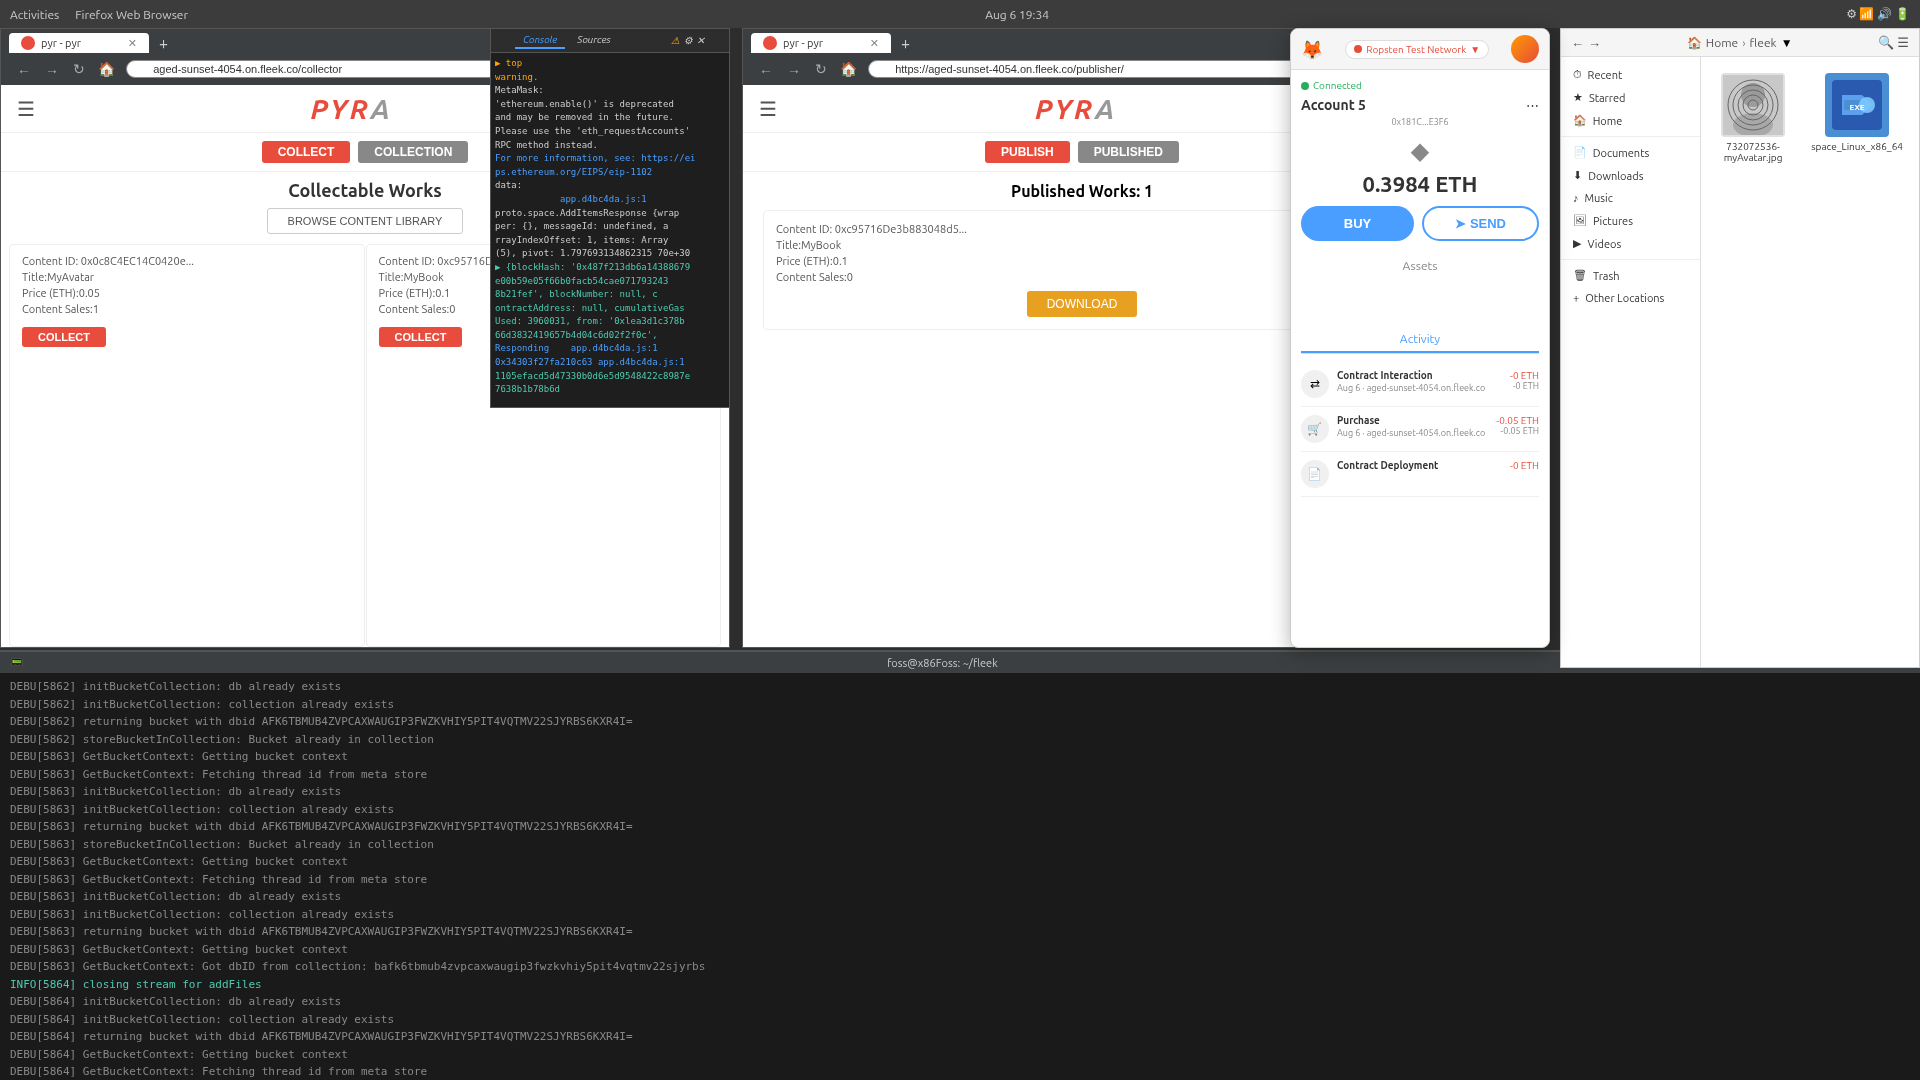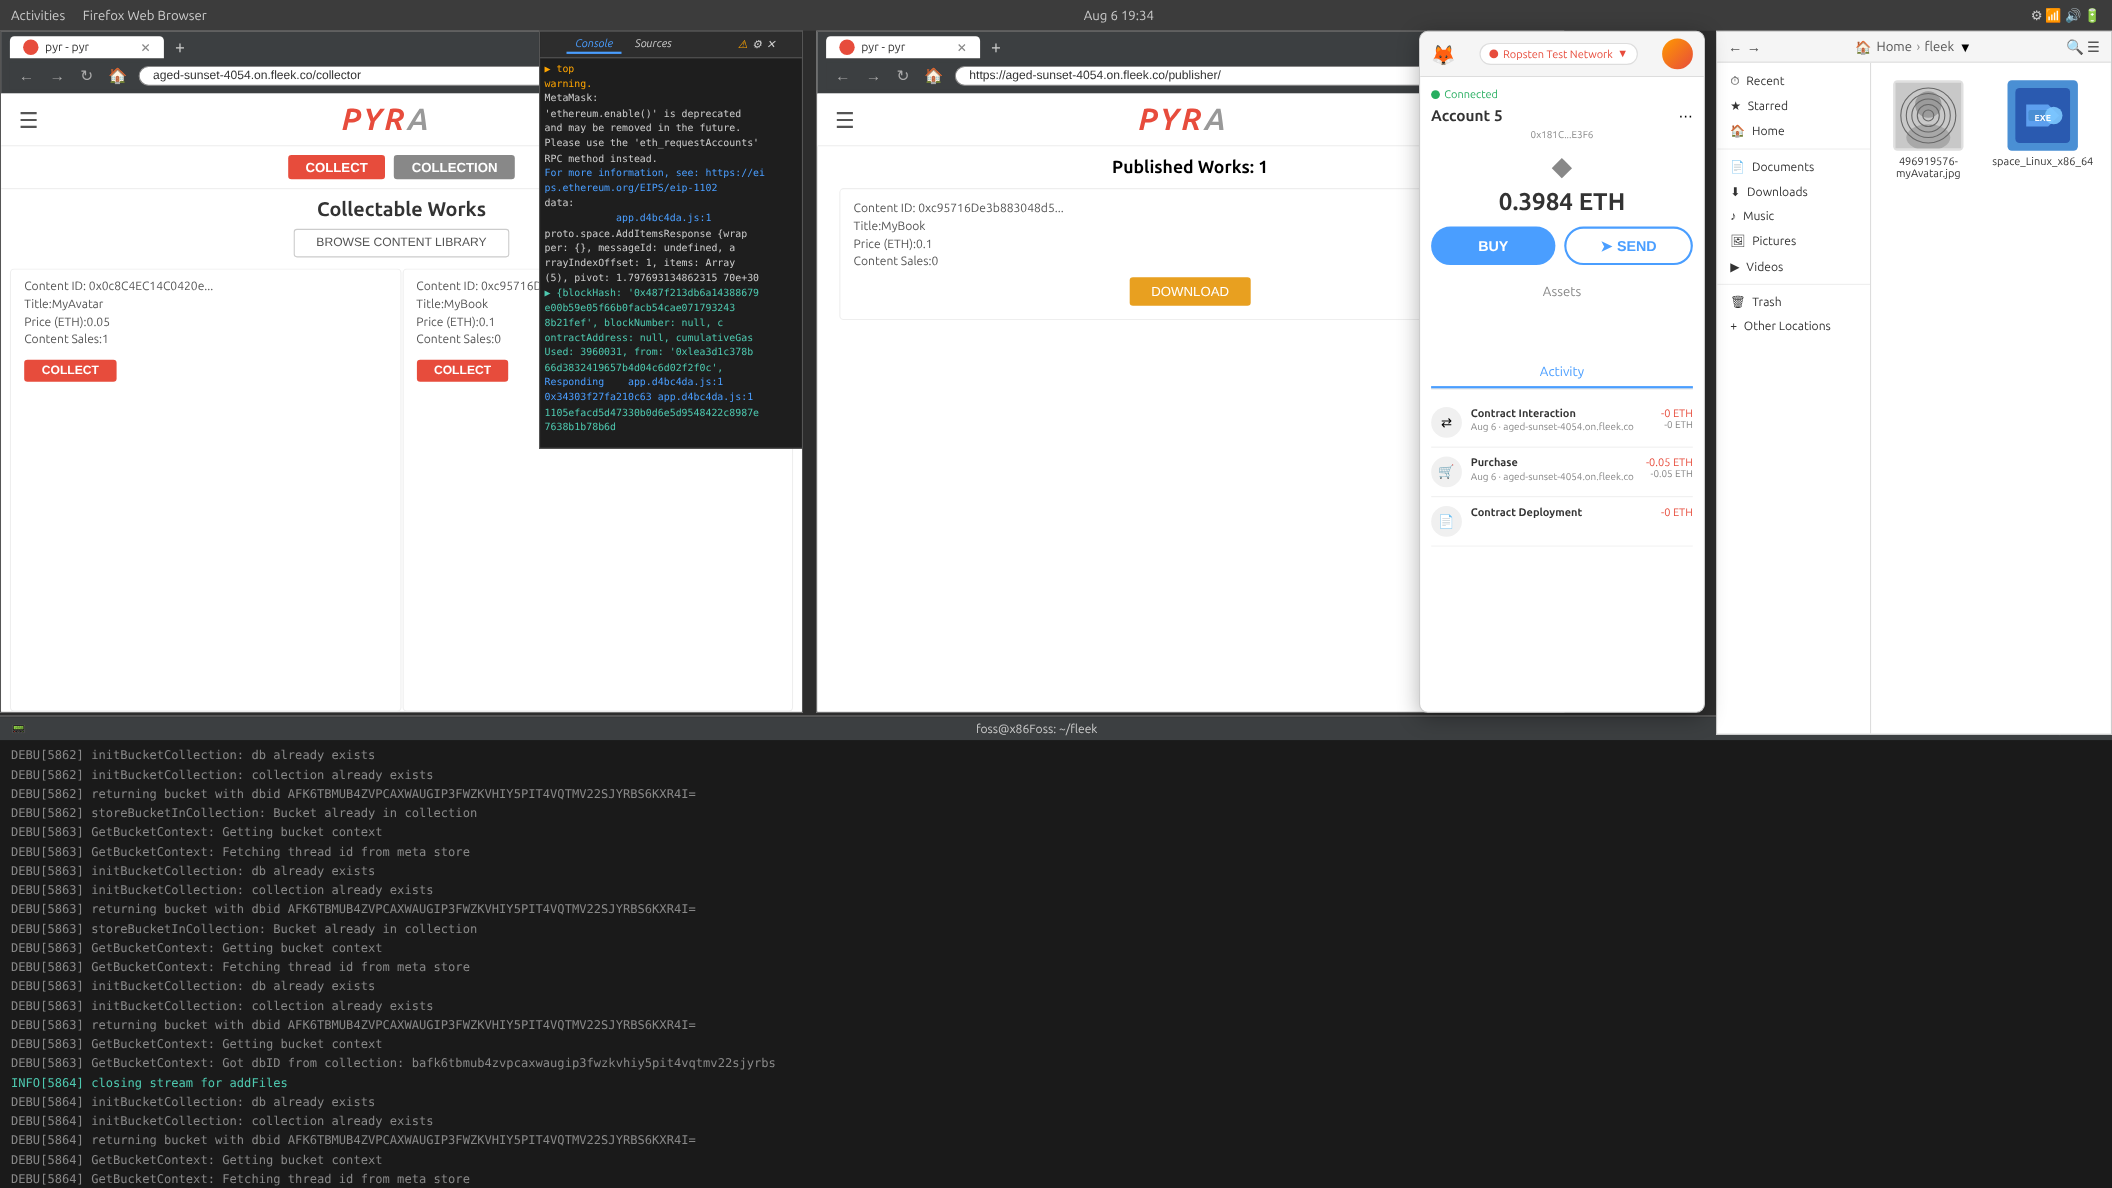--- a/index.html
+++ b/index.html
@@ -75,21 +75,21 @@
       gap: 6px;
       background: #3c3f41;
       padding: 2px 4px;
     }
     .nav-btn { color: #aaa; font-size: 14px; cursor: pointer; padding: 2px 4px; background: none; border: none; }
     .url-bar {
       flex: 1;
       background: #fff;
       border: 1px solid #888;
       border-radius: 12px;
-      padding: 2px 12px;
+      padding: 2px 26px;
       font-size: 11px;
       color: #333;
     }
     .nav-icons { display: flex; gap: 4px; align-items: center; }
     .nav-icon { color: #aaa; font-size: 13px; }
 
     
     .browser-content { flex: 1; overflow: hidden; position: relative; }
 
     
@@ -579,20 +579,24 @@
     </div>
   </div>
 
   <div class="browser-content">
     <div class="pyra-app">
       <div class="pyra-header">
         <span class="hamburger">☰</span>
         <div style="font-size:28px;font-weight:bold;color:#e74c3c;font-style:italic;letter-spacing:2px;">PYR<span style="color:#999;">A</span></div>
         <span class="peers-badge">Peers:</span>
       </div>
+      <div class="pyra-nav">
+        <button class="pyra-nav-btn publish-btn">PUBLISH</button>
+        <button class="pyra-nav-btn published-btn">PUBLISHED</button>
+      </div>
       <div class="published-works">
         <div class="pub-title">Published Works: 1</div>
         <div class="pub-item">
           <div class="pub-field">Content ID: 0xc95716De3b883048d5...</div>
           <div class="pub-field">Title:MyBook</div>
           <div class="pub-field">Price (ETH):0.1</div>
           <div class="pub-field">Content Sales:0</div>
           <button class="download-btn">DOWNLOAD</button>
         </div>
       </div>
@@ -709,21 +713,21 @@
               <circle cx="30" cy="20" r="12" fill="#888" opacity="0.7"></circle>
               <ellipse cx="30" cy="50" rx="20" ry="12" fill="#888" opacity="0.5"></ellipse>
 
               <circle cx="30" cy="30" r="5" fill="none" stroke="#666" stroke-width="1"></circle>
               <circle cx="30" cy="30" r="10" fill="none" stroke="#666" stroke-width="1"></circle>
               <circle cx="30" cy="30" r="15" fill="none" stroke="#666" stroke-width="1"></circle>
               <circle cx="30" cy="30" r="20" fill="none" stroke="#666" stroke-width="1"></circle>
               <circle cx="30" cy="30" r="25" fill="none" stroke="#666" stroke-width="1"></circle>
             </svg>
           </div>
-          <span class="fm-file-name">496919576-myAvatar.jpg</span>
+          <span class="fm-file-name">732072536-myAvatar.jpg</span>
         </div>
 
         <div class="fm-file">
           <div style="width:64px;height:64px;background:#4a8fd4;border-radius:4px;display:flex;align-items:center;justify-content:center;">
             <svg width="50" height="50" viewBox="0 0 50 50">
               <rect width="50" height="50" fill="#2a5ab0" rx="4"></rect>
               <polygon points="10,15 30,15 40,25 30,35 10,35" fill="#6ab0ff" opacity="0.8"></polygon>
               <rect x="12" y="20" width="20" height="10" fill="#4a8fd4" rx="2"></rect>
               <circle cx="35" cy="25" r="8" fill="#7dc8ff" opacity="0.9"></circle>
               <text x="25" y="30" font-size="8" fill="#fff" text-anchor="middle" font-weight="bold">EXE</text>

